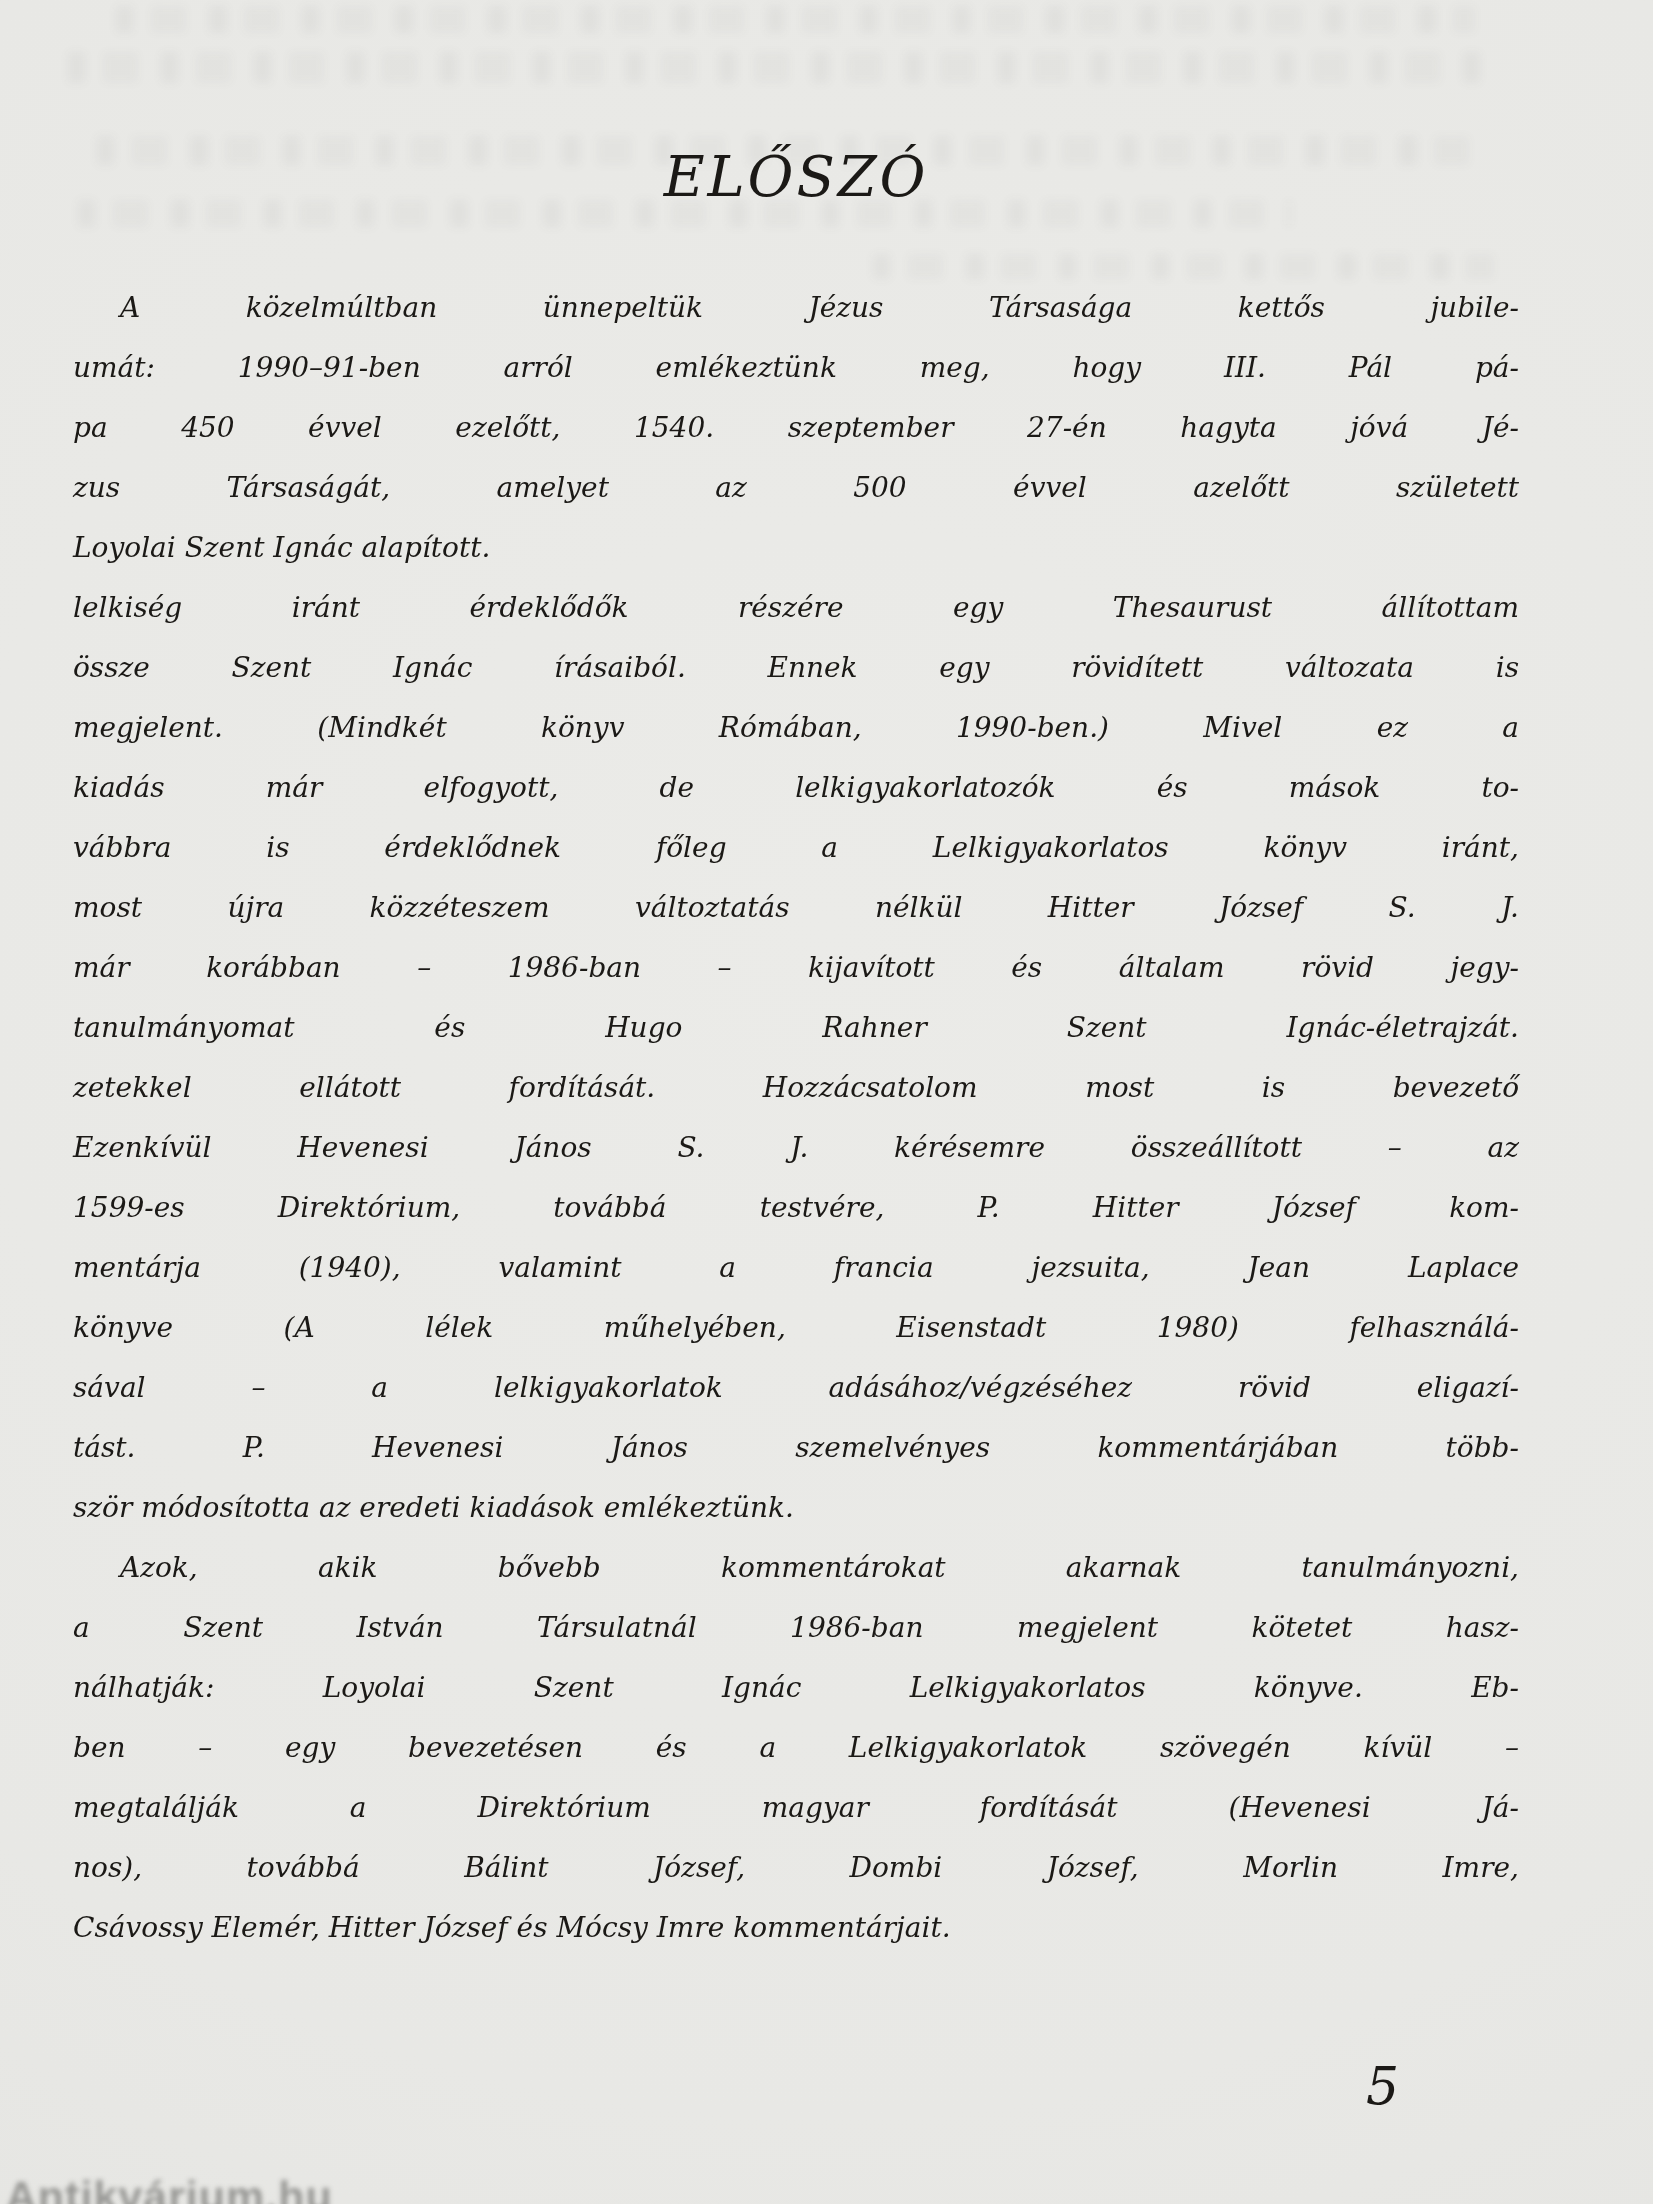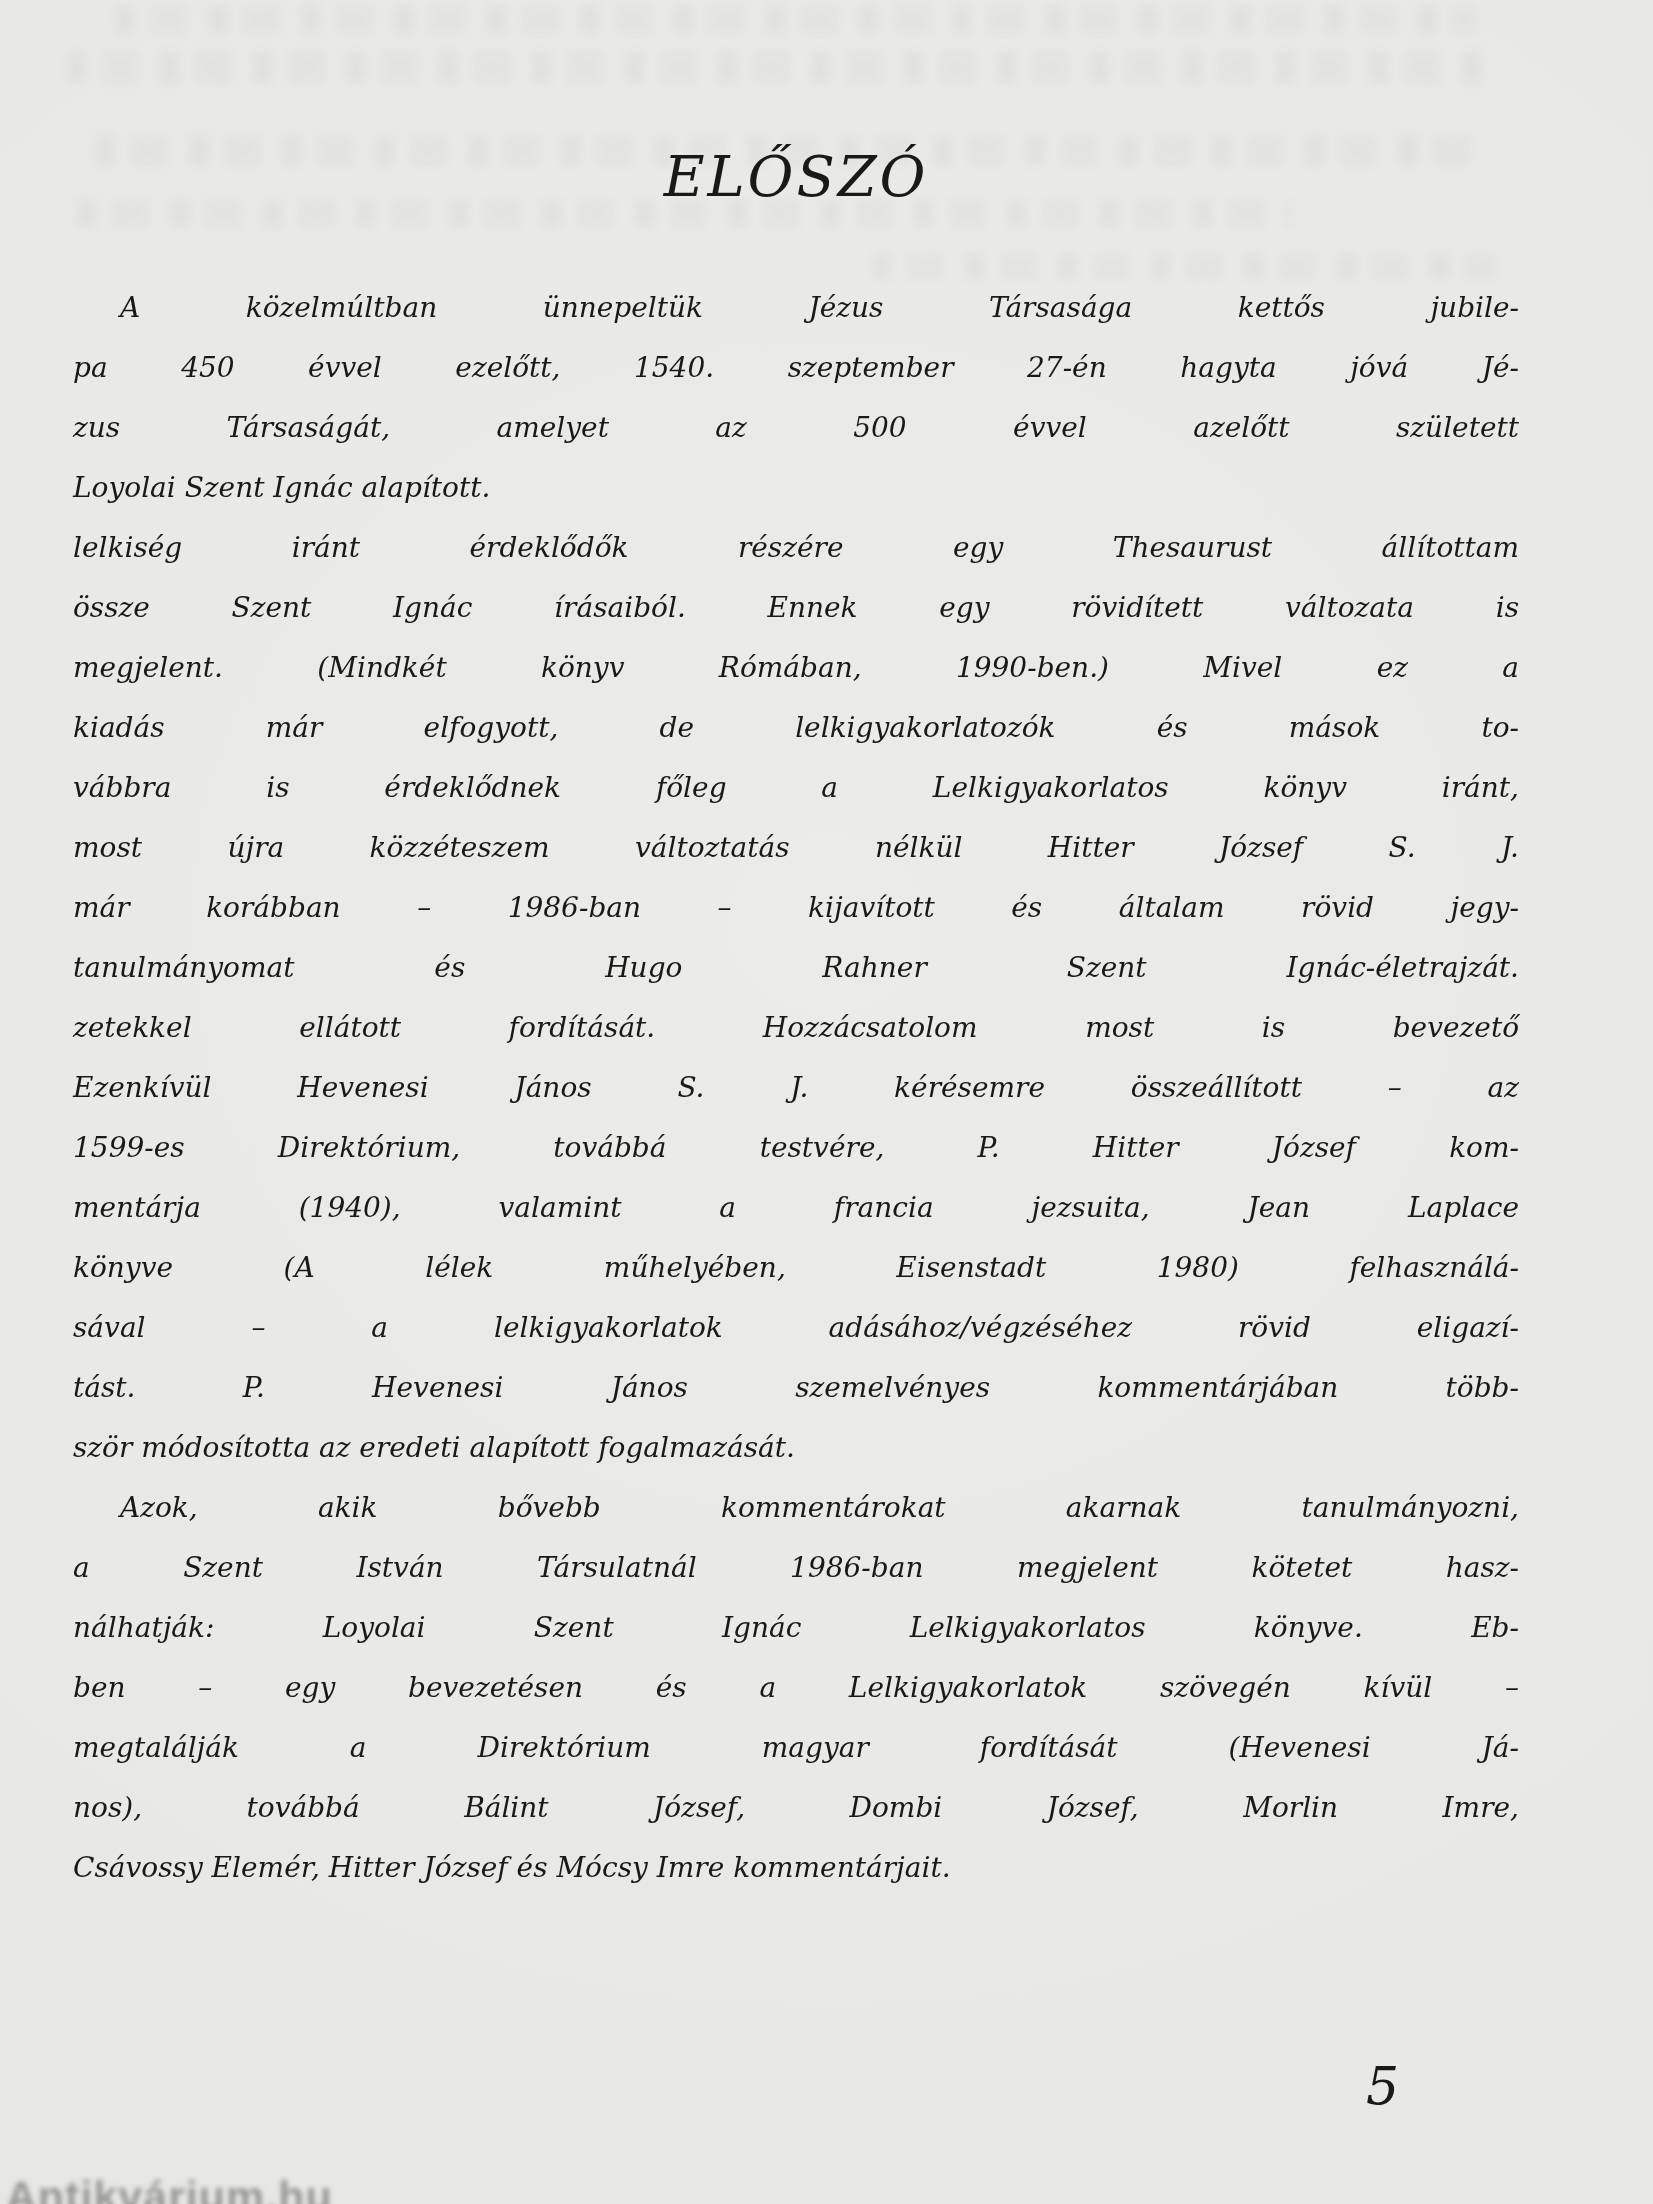--- a/index.html
+++ b/index.html
@@ -99,41 +99,42 @@
   <div class="ghost" style="top:52px;  left:68px;  width:1417px; height:31px;"></div>
   <div class="ghost" style="top:136px; left:97px; width:1378px; height:29px;"></div>
   <div class="ghost" style="top:200px; left:78px;  width:1213px; height:27px;"></div>
   <div class="ghost" style="top:254px; left:873px; width:621px;  height:25px;"></div>
 
   <div class="page-title">ELŐSZÓ</div>
 
   <div class="page-body">
       <div class="para">
         <div class="line first">A közelmúltban ünnepeltük Jézus Társasága kettős jubile-</div>
+        <div class="line">umát: 1990–91-ben arról emlékeztünk meg, hogy III. Pál pá-</div>
         <div class="line">pa 450 évvel ezelőtt, 1540. szeptember 27-én hagyta jóvá Jé-</div>
         <div class="line">zus Társaságát, amelyet az 500 évvel azelőtt született</div>
         <div class="line last">Loyolai Szent Ignác alapított.</div>
       </div>
       <div class="para">
         <div class="line">lelkiség iránt érdeklődők részére egy Thesaurust állítottam</div>
         <div class="line">össze Szent Ignác írásaiból. Ennek egy rövidített változata is</div>
         <div class="line">megjelent. (Mindkét könyv Rómában, 1990-ben.) Mivel ez a</div>
         <div class="line">kiadás már elfogyott, de lelkigyakorlatozók és mások to-</div>
         <div class="line">vábbra is érdeklődnek főleg a Lelkigyakorlatos könyv iránt,</div>
         <div class="line">most újra közzéteszem változtatás nélkül Hitter József S. J.</div>
         <div class="line">már korábban – 1986-ban – kijavított és általam rövid jegy-</div>
         <div class="line">tanulmányomat és Hugo Rahner Szent Ignác-életrajzát.</div>
         <div class="line">zetekkel ellátott fordítását. Hozzácsatolom most is bevezető</div>
         <div class="line">Ezenkívül Hevenesi János S. J. kérésemre összeállított – az</div>
         <div class="line">1599-es Direktórium, továbbá testvére, P. Hitter József kom-</div>
         <div class="line">mentárja (1940), valamint a francia jezsuita, Jean Laplace</div>
         <div class="line">könyve (A lélek műhelyében, Eisenstadt 1980) felhasználá-</div>
         <div class="line">sával – a lelkigyakorlatok adásához/végzéséhez rövid eligazí-</div>
         <div class="line">tást. P. Hevenesi János szemelvényes kommentárjában több-</div>
-        <div class="line last">ször módosította az eredeti alapított fogalmazását.</div>
+        <div class="line last">ször módosította az eredeti kiadások emlékeztünk.</div>
       </div>
       <div class="para">
         <div class="line first">Azok, akik bővebb kommentárokat akarnak tanulmányozni,</div>
         <div class="line">a Szent István Társulatnál 1986-ban megjelent kötetet hasz-</div>
         <div class="line">nálhatják: Loyolai Szent Ignác Lelkigyakorlatos könyve. Eb-</div>
         <div class="line">ben – egy bevezetésen és a Lelkigyakorlatok szövegén kívül –</div>
         <div class="line">megtalálják a Direktórium magyar fordítását (Hevenesi Já-</div>
         <div class="line">nos), továbbá Bálint József, Dombi József, Morlin Imre,</div>
         <div class="line last">Csávossy Elemér, Hitter József és Mócsy Imre kommentárjait.</div>
       </div>

